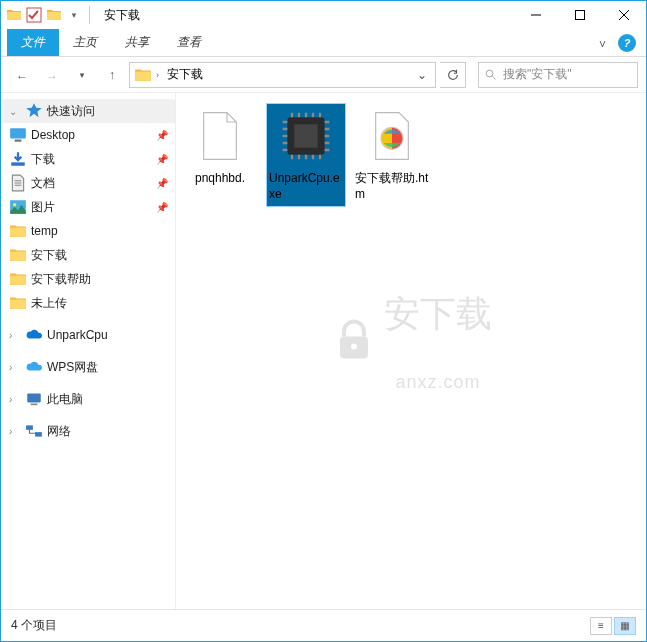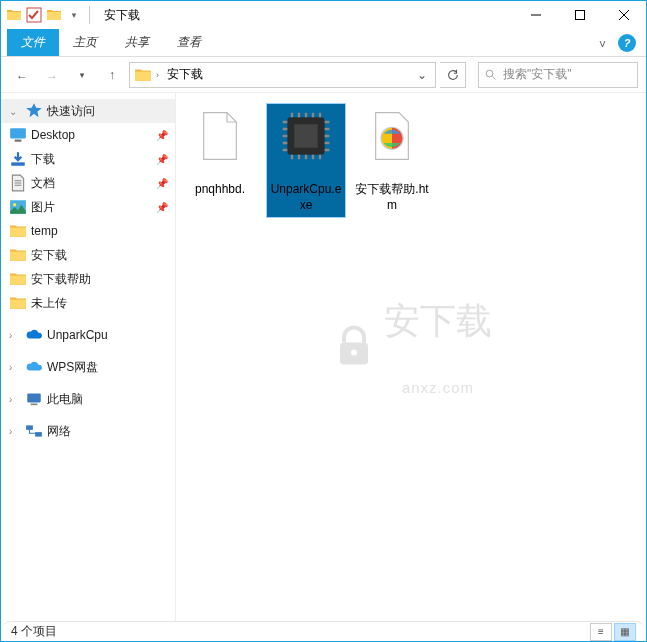--- a/index.html
+++ b/index.html
@@ -34,26 +34,26 @@
 .side-item.hdr { background:#f0f0f0; }
 .side-item .caret { width:12px; color:#888; font-size:10px; }
 .side-item .icon { width:18px; height:18px; display:flex; align-items:center; justify-content:center; }
 .side-item .pin { margin-left:auto; color:#777; font-size:10px; }
 .side-item.sub { }
 .content { flex:1; position:relative; overflow:auto; }
 .items { display:flex; flex-wrap:wrap; padding:10px 4px; gap:6px; align-content:flex-start; }
 .item { width:80px; display:flex; flex-direction:column; align-items:center; padding:4px 2px; border:1px solid transparent; }
 .item.selected { background:#0369a1; border:1px solid #99d1ff; }
 .item .thumb { width:56px; height:56px; display:flex; align-items:center; justify-content:center; }
-.item .label { text-align:center; word-break:break-all; line-height:1.3; margin-top:18px; }
+.item .label { text-align:left; word-break:break-all; line-height:1.3; margin-top:7px; }
 .watermark { position:absolute; left:50%; top:48%; transform:translate(-50%,-50%); color:#e2e2e2; text-align:center; pointer-events:none; display:flex; align-items:center; gap:6px; }
 .watermark .big { font-size:36px; font-weight:400; }
-.watermark .small { font-size:15px; letter-spacing:1px;margin-top:33px; }
+.watermark .small { font-size:18px; letter-spacing:1px;margin-top:33px; }
 .wm-lock { width:48px; height:48px; }
-.status { height:20px; border-top:1px solid #e5e5e5; display:flex; align-items:center; padding:0 10px; color:#333; gap:8px;border-radius:11px; }
+.status { height:32px; border-top:1px solid #e5e5e5; display:flex; align-items:center; padding:0 10px; color:#333; gap:8px; }
 .status .views { margin-left:auto; display:flex; gap:2px; }
 .viewbtn { width:22px; height:18px; border:1px solid #ccc; display:flex; align-items:center; justify-content:center; font-size:10px; color:#555; }
 .viewbtn.active { background:#cce8ff; border-color:#99d1ff; }
 
 .folder-y { fill:#ffd86b; }
 .folder-o { fill:#f5b742; }
 </style>
 </head>
 <body>
 

